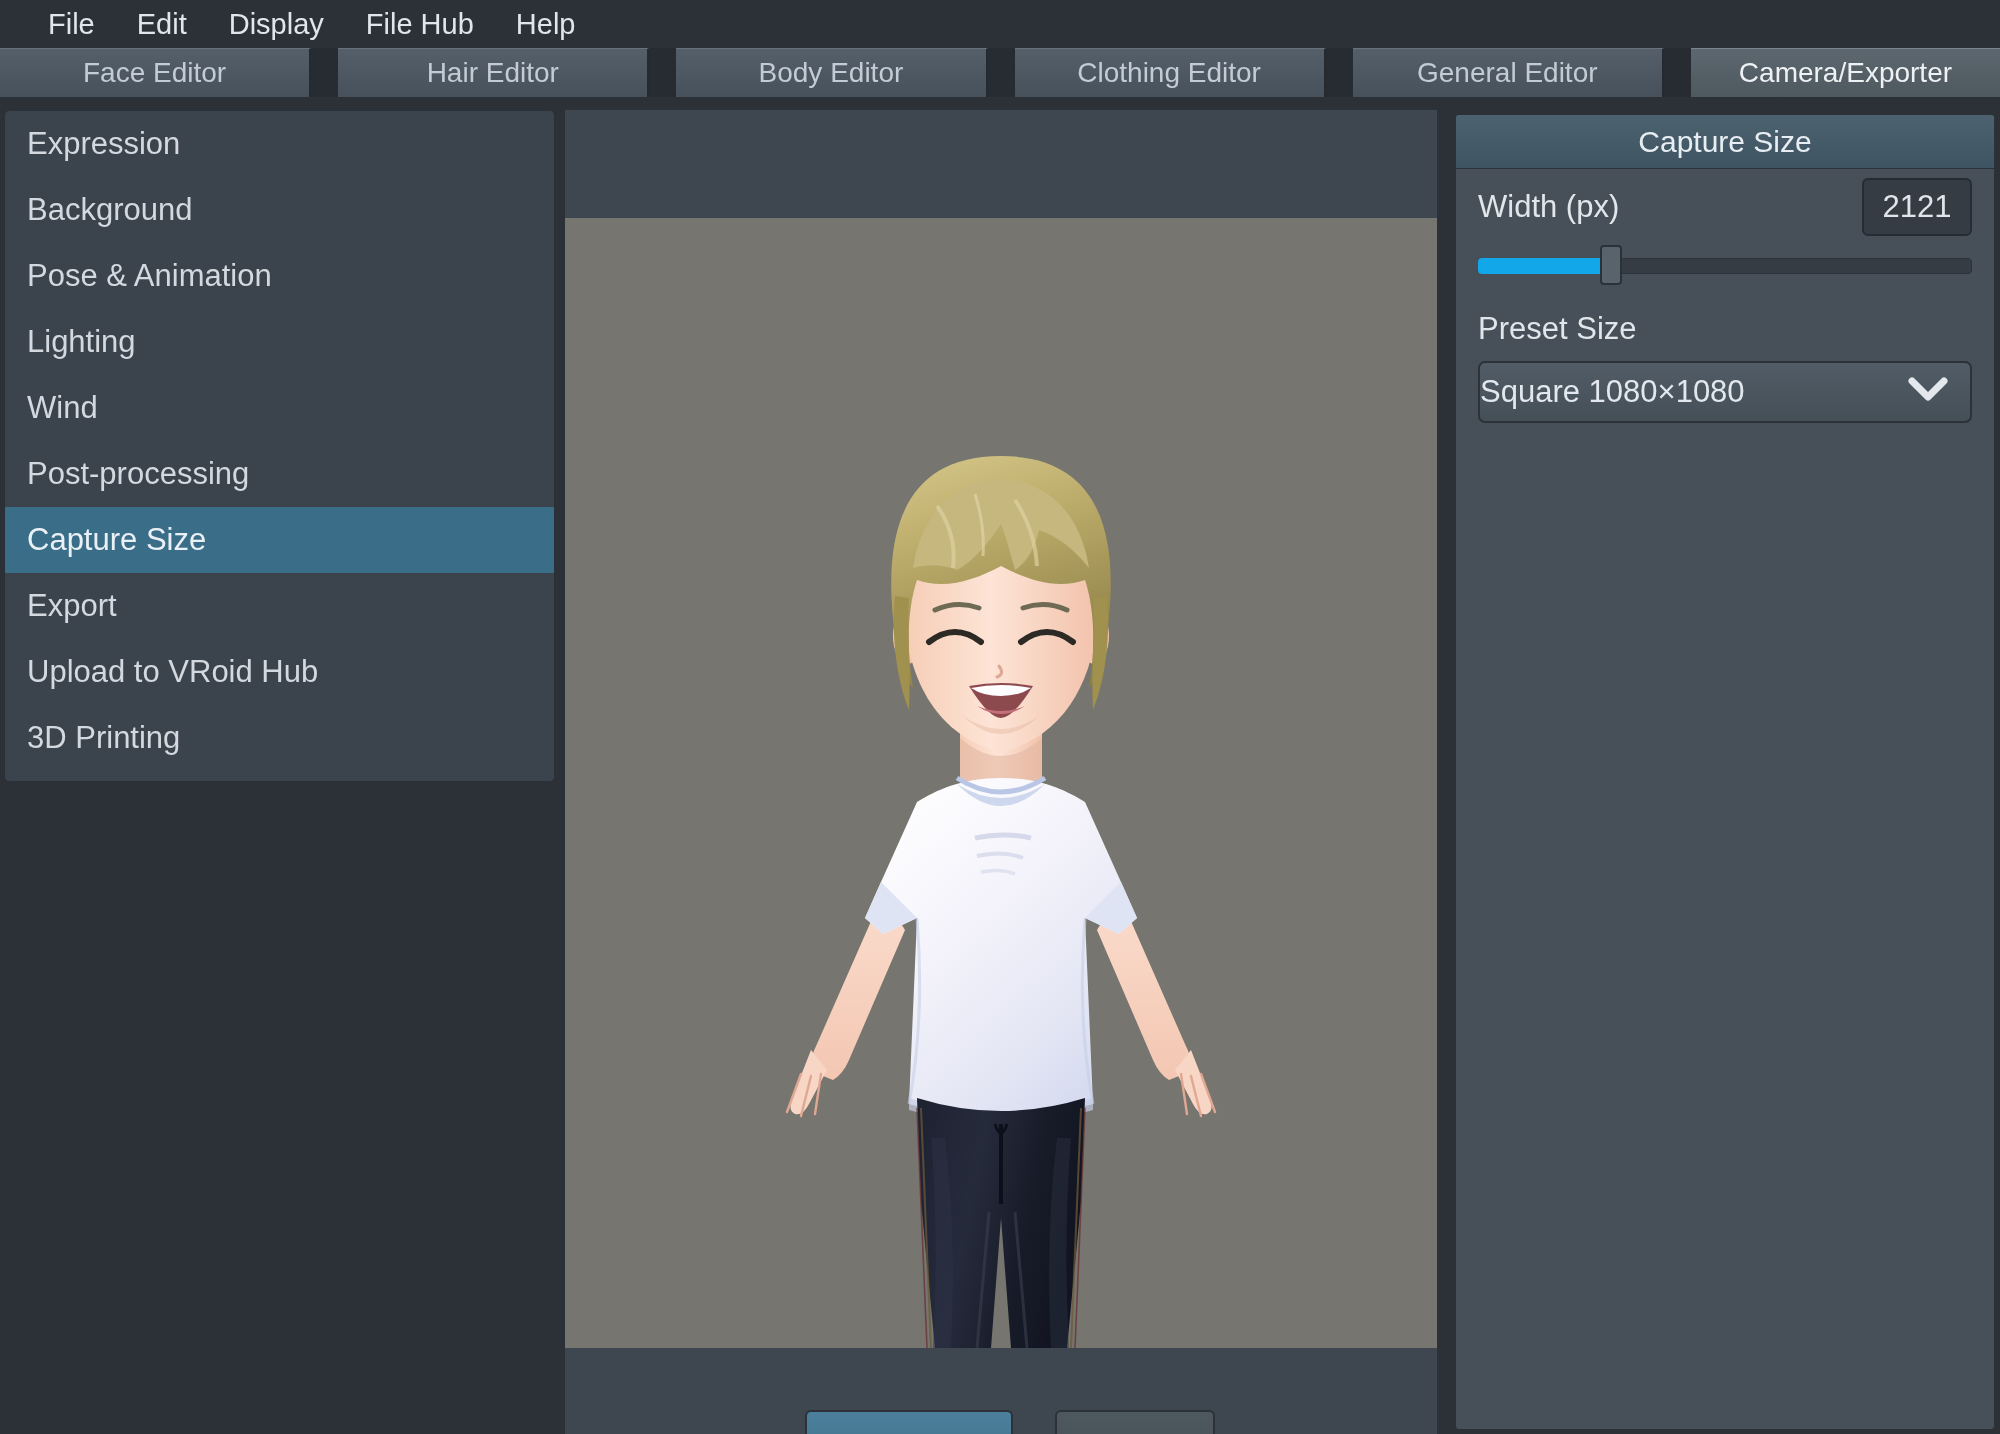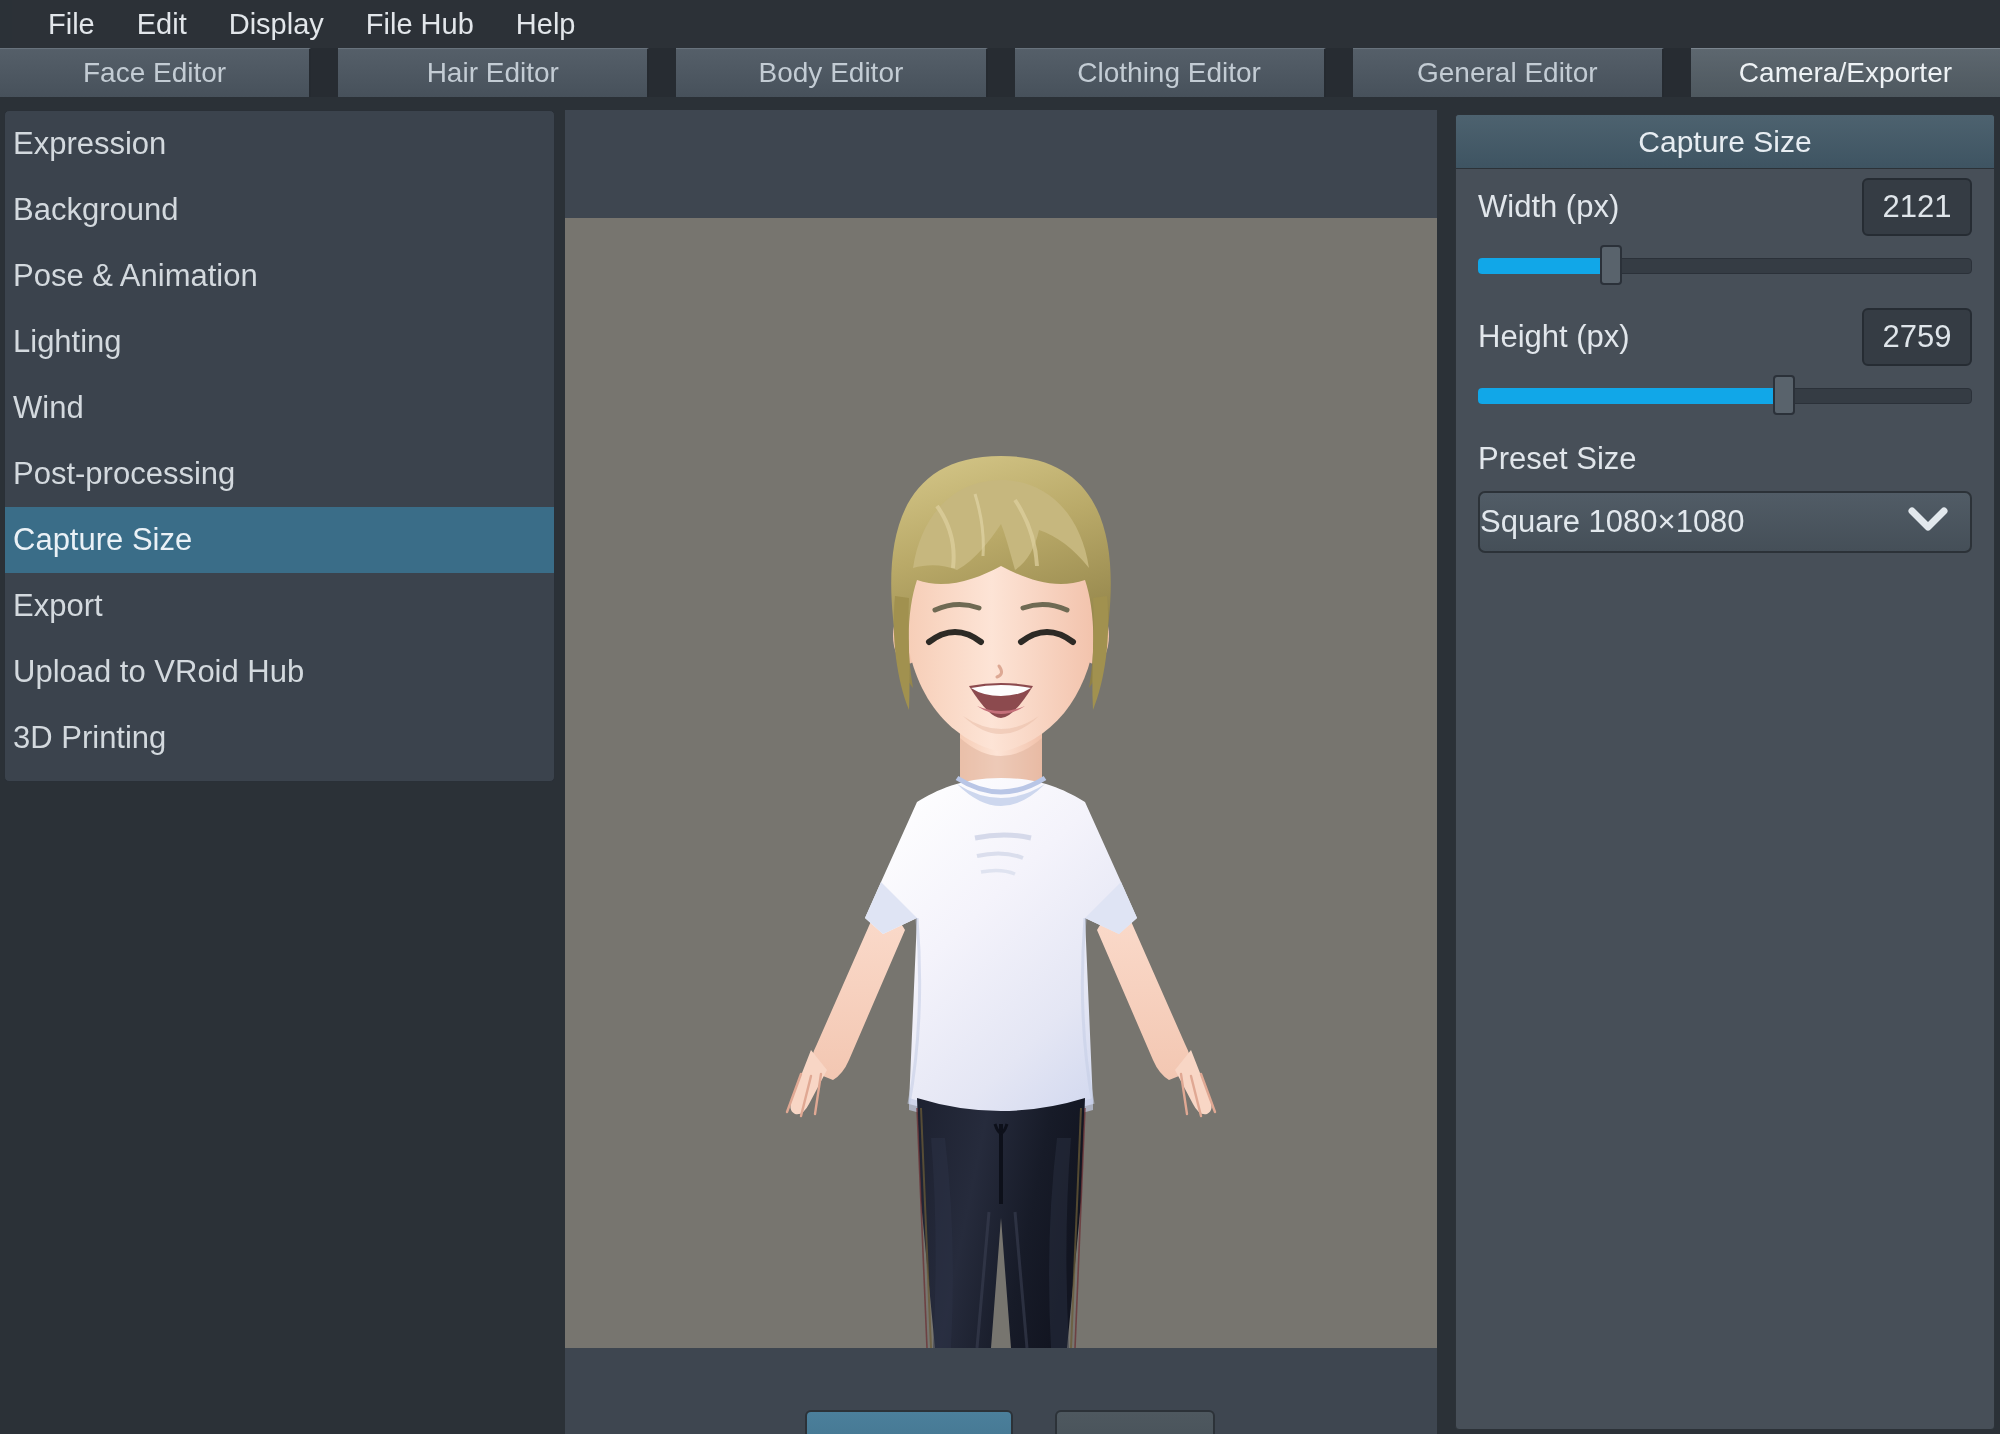--- a/index.html
+++ b/index.html
@@ -43,21 +43,21 @@
 
   
   #sidebar {
     position: absolute; left: 4px; top: 110px; width: 551px; height: 672px;
     background: #3b434d;
     border: 1px solid #2a3037; border-radius: 5px;
     overflow: hidden;
   }
   .side-item {
     height: 66px; display: flex; align-items: center;
-    padding-left: 8px; color: #d3d9de; font-size: 31px;
+    padding-left: 22px; color: #d3d9de; font-size: 31px;
   }
   .side-item.selected {
     background: #3a6d88; color: #eaf1f6;
   }
 
   
   #viewport {
     position: absolute; left: 565px; top: 110px; width: 872px; height: 1324px;
     background: #3e4650;
     overflow: hidden;
@@ -332,31 +332,20 @@
         <div class="field-label">Width (px)</div>
         <div class="value-box">2121</div>
       </div>
       <div class="slider">
         <div class="slider-track"></div>
         <div class="slider-fill" id="width-fill" style="width: 27%;"></div>
         <div class="slider-thumb" id="width-thumb" style="left: 27%;"></div>
       </div>
     </div>
 
-    <div class="field-block">
-      <div class="field-row">
-        <div class="field-label">Height (px)</div>
-        <div class="value-box">2759</div>
-      </div>
-      <div class="slider">
-        <div class="slider-track"></div>
-        <div class="slider-fill" id="height-fill" style="width: 62%;"></div>
-        <div class="slider-thumb" id="height-thumb" style="left: 62%;"></div>
-      </div>
-    </div>
 
     <div class="field-block">
       <div class="section-label">Preset Size</div>
       <div id="preset-select">
         <span>Square 1080×1080</span>
         <span id="preset-chevron">
           <svg width="40" height="26" viewBox="0 0 40 26">
             <path d="M4 5 L20 21 L36 5" fill="none" stroke="#e2e8ed" stroke-width="7" stroke-linecap="round" stroke-linejoin="round"></path>
           </svg>
         </span>

